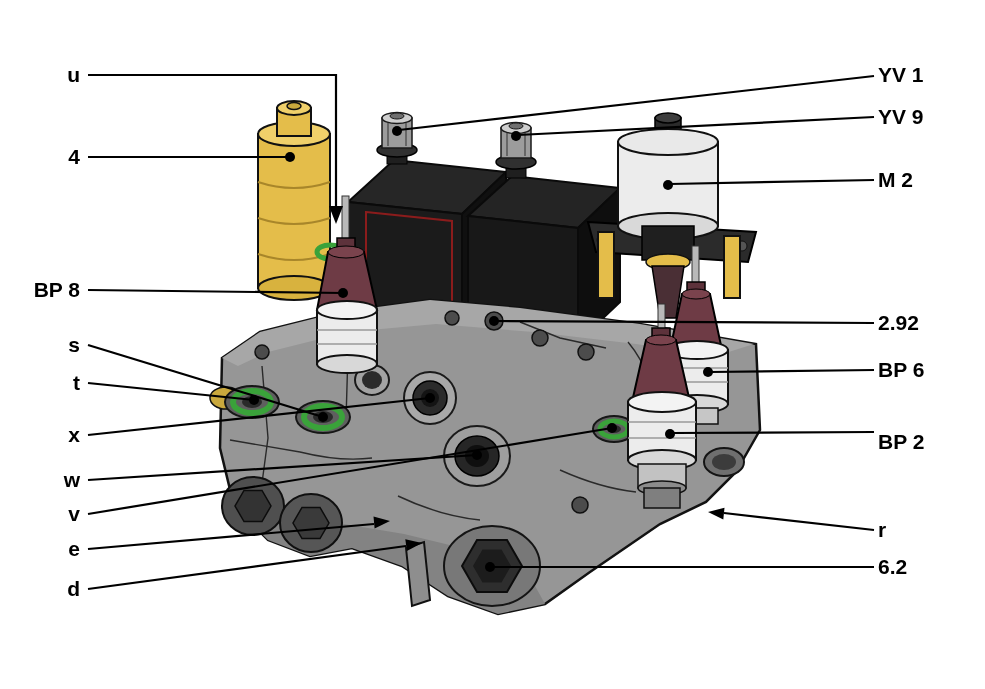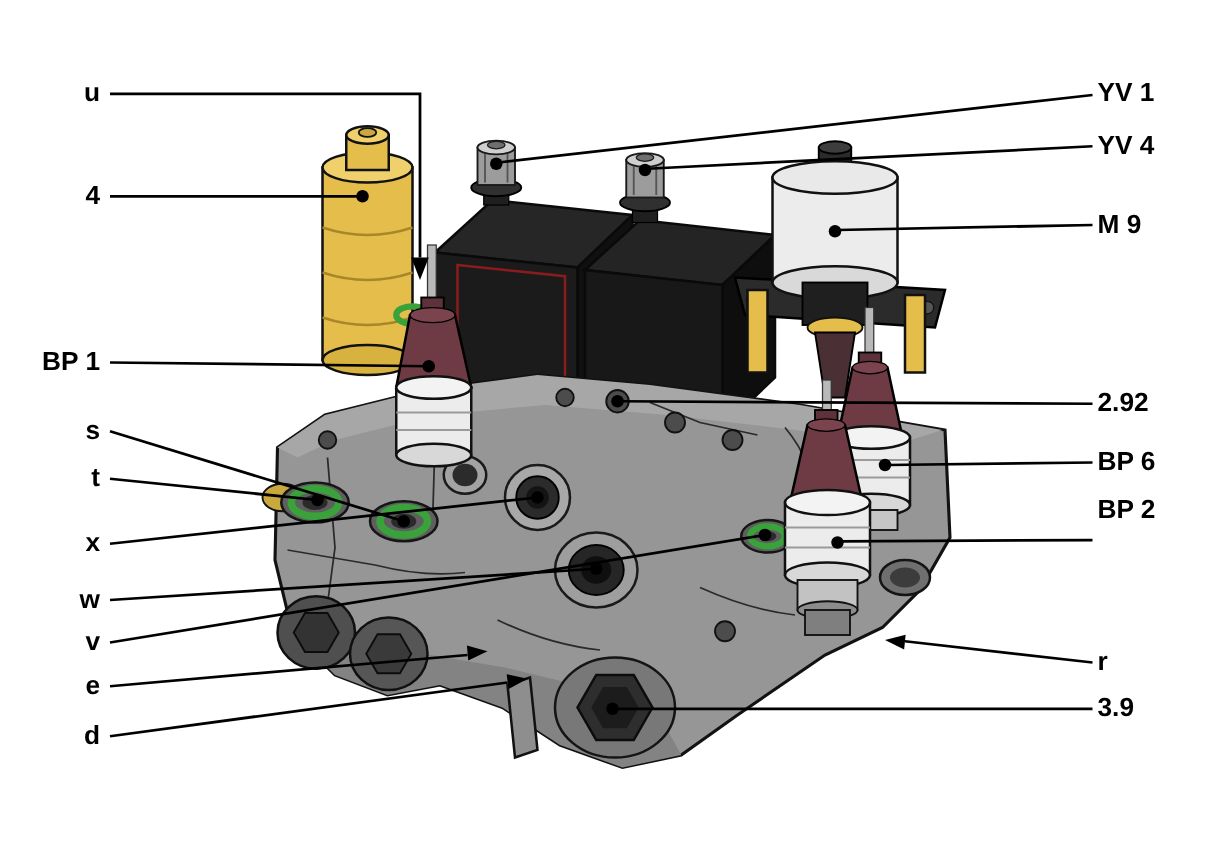--- a/index.html
+++ b/index.html
@@ -222,31 +222,31 @@
       <circle cx="668" cy="185" r="5"></circle>
       <circle cx="494" cy="321" r="5"></circle>
       <circle cx="708" cy="372" r="5"></circle>
       <circle cx="670" cy="434" r="5"></circle>
       <circle cx="490" cy="567" r="5"></circle>
     </g>
   </svg>
 
   <div class="label left" style="top:62px">u</div>
   <div class="label left" style="top:144px">4</div>
-  <div class="label left" style="top:277px">BP 1</div>
+  <div class="label left" style="top:277px">BP 8</div>
   <div class="label left" style="top:332px">s</div>
   <div class="label left" style="top:370px">t</div>
   <div class="label left" style="top:422px">x</div>
   <div class="label left" style="top:467px">w</div>
   <div class="label left" style="top:501px">v</div>
   <div class="label left" style="top:536px">e</div>
   <div class="label left" style="top:576px">d</div>
 
   <div class="label right" style="top:62px">YV 1</div>
-  <div class="label right" style="top:104px">YV 4</div>
-  <div class="label right" style="top:167px">M 9</div>
+  <div class="label right" style="top:104px">YV 9</div>
+  <div class="label right" style="top:167px">M 2</div>
   <div class="label right" style="top:310px">2.92</div>
   <div class="label right" style="top:357px">BP 6</div>
-  <div class="label right" style="top:395px">BP 2</div>
+  <div class="label right" style="top:429px">BP 2</div>
   <div class="label right" style="top:517px">r</div>
-  <div class="label right" style="top:554px">3.9</div>
+  <div class="label right" style="top:554px">6.2</div>
 
 </div>
 
 </body></html>

